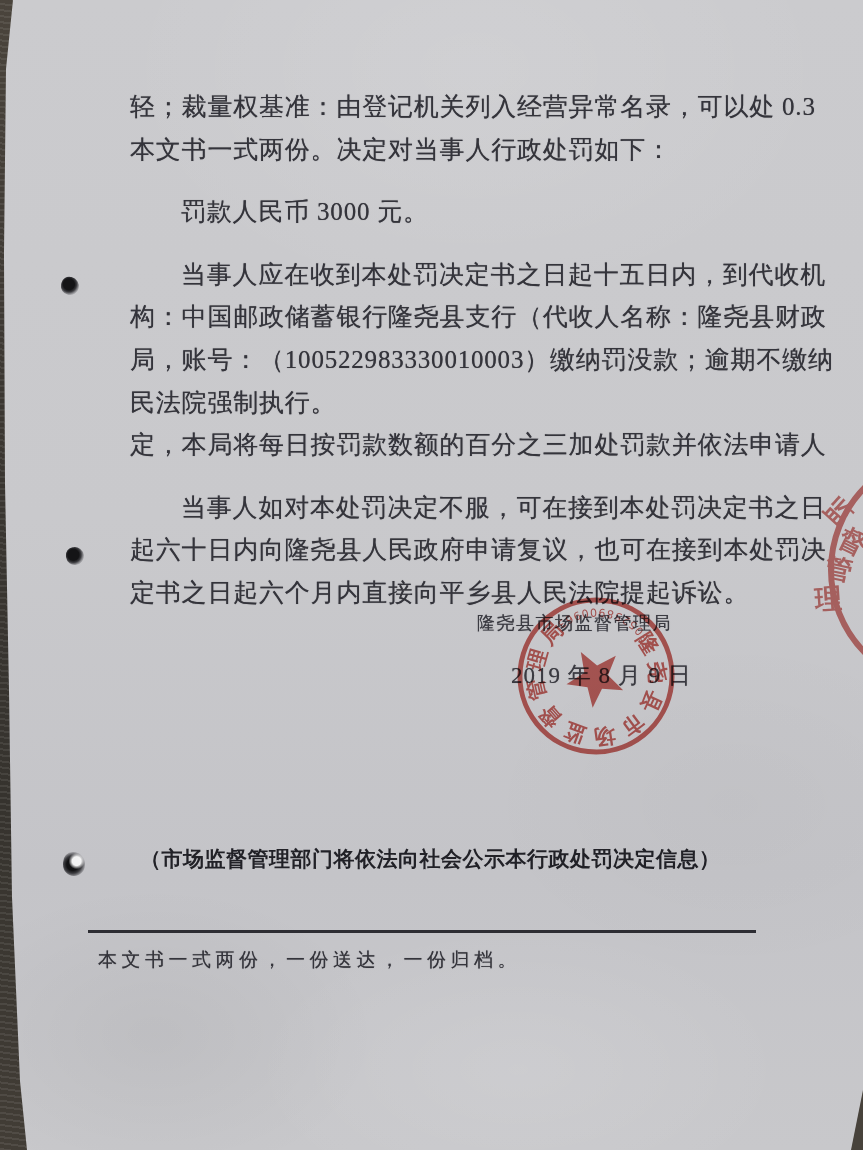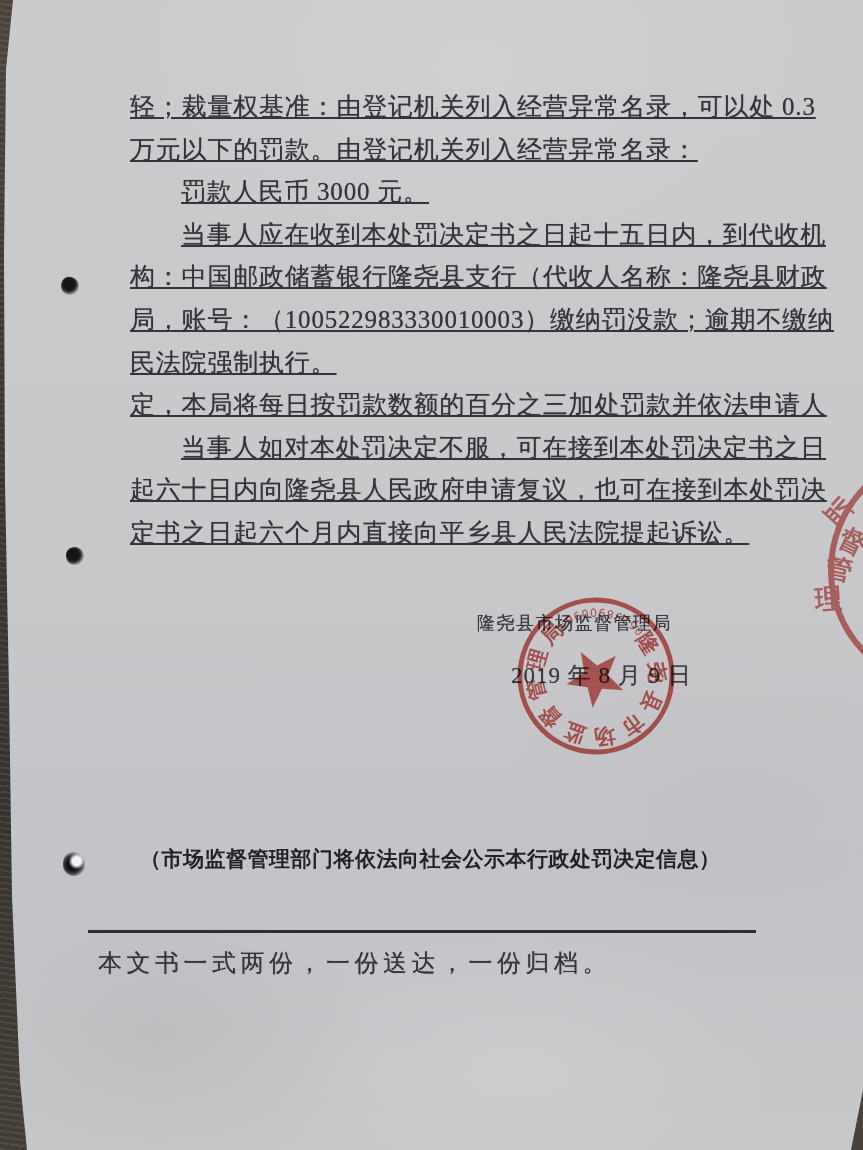--- a/index.html
+++ b/index.html
@@ -40,24 +40,23 @@
   .hole.h3{left:63px;top:852px;width:22px;height:24px;
     background:
       radial-gradient(circle at 62% 38%, rgba(255,255,255,.95) 0 22%, rgba(255,255,255,0) 40%),
       radial-gradient(circle at 44% 52%, #121214 0 34%, #3a3a3e 50%, #97979b 68%, rgba(200,200,203,0) 80%);
   }
   
   .body-text{
     position:absolute;left:130px;top:86px;width:690px;
     font-size:25px;line-height:42.6px;color:#34343b;
     text-shadow:0 0 .7px rgba(52,52,59,.75);
-    text-decoration:underline;
   }
   .line{white-space:nowrap;letter-spacing:.8px;}
-  .line.indent{padding-left:51px;}
+  .line.indent{padding-left:51px;margin-top:20px;}
   
   .sig-agency{
     position:absolute;left:477px;top:611px;font-size:18px;letter-spacing:1.5px;
     color:#3a3a41;text-shadow:0 0 .7px rgba(58,58,65,.7);white-space:nowrap;
   }
   .sig-date{
     position:absolute;left:511px;top:660px;font-size:23px;letter-spacing:1px;
     color:#3a3a41;text-shadow:0 0 .7px rgba(58,58,65,.7);white-space:nowrap;
   }
   
@@ -65,32 +64,32 @@
   .edge-seal-svg{position:absolute;right:0;top:438px;mix-blend-mode:multiply;}
   .seal-font{font-family:"DejaVu Sans","Liberation Sans",sans-serif;}
   
   .public-notice{
     position:absolute;left:140px;top:845px;
     font-family:"Liberation Sans","DejaVu Sans",sans-serif;
     font-weight:bold;font-size:21px;letter-spacing:.5px;color:#212127;white-space:nowrap;
   }
   .divider{position:absolute;left:88px;top:930px;width:668px;height:3px;background:#2d2d33;}
   .copies-note{
-    position:absolute;left:98px;top:947px;font-size:24px;letter-spacing:4.5px;
+    position:absolute;left:98px;top:947px;font-size:19px;letter-spacing:4.5px;
     color:#34343b;text-shadow:0 0 .7px rgba(52,52,59,.75);white-space:nowrap;
   }
 </style>
 </head>
 <body>
 
 <div class="paper"></div>
 
 <div class="body-text">
   <div class="line">轻；裁量权基准：由登记机关列入经营异常名录，可以处 0.3</div>
-  <div class="line">万元以下的罚款。由登记机关列入经营异常名录：</div>
+  <div class="line">本文书一式两份。决定对当事人行政处罚如下：</div>
   <div class="line indent">罚款人民币 3000 元。</div>
   <div class="line indent">当事人应在收到本处罚决定书之日起十五日内，到代收机</div>
   <div class="line">构：中国邮政储蓄银行隆尧县支行（代收人名称：隆尧县财政</div>
   <div class="line">局，账号：（100522983330010003）缴纳罚没款；逾期不缴纳</div>
   <div class="line">民法院强制执行。</div>
   <div class="line">定，本局将每日按罚款数额的百分之三加处罚款并依法申请人</div>
   <div class="line indent">当事人如对本处罚决定不服，可在接到本处罚决定书之日</div>
   <div class="line">起六十日内向隆尧县人民政府申请复议，也可在接到本处罚决</div>
   <div class="line">定书之日起六个月内直接向平乡县人民法院提起诉讼。</div>
 </div>

